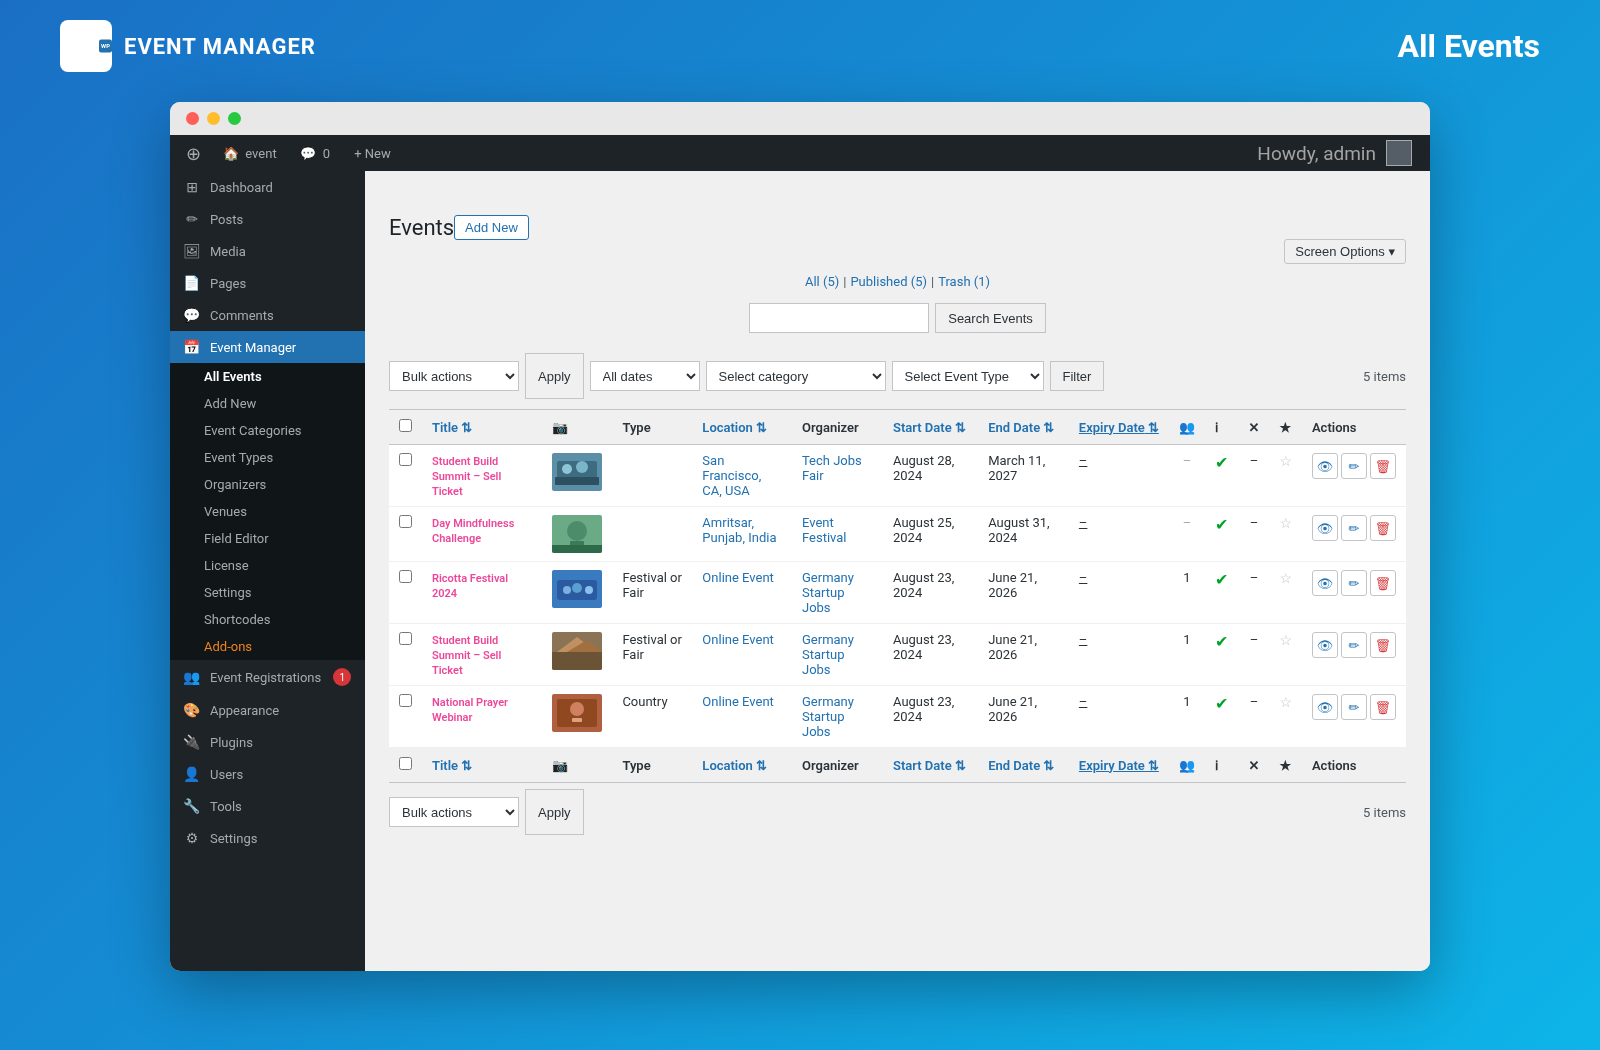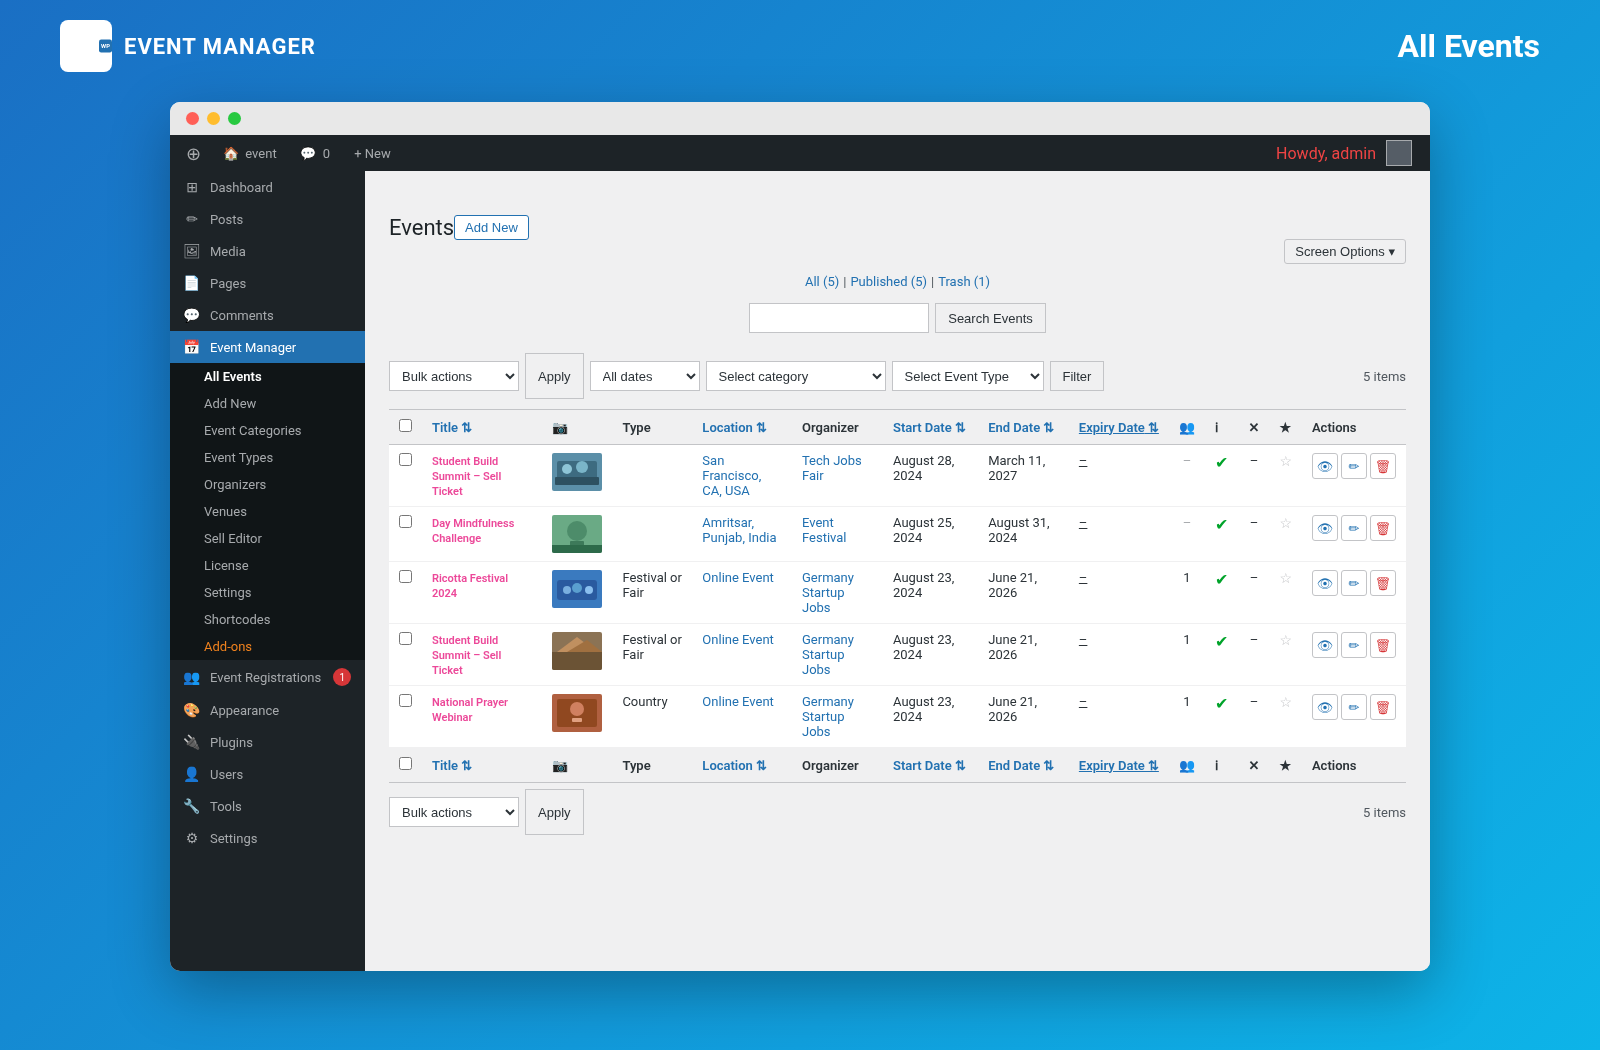--- a/index.html
+++ b/index.html
@@ -100,21 +100,21 @@
       align-items: center;
       gap: 6px;
       cursor: pointer;
     }
     .wp-logo {
       color: #a7aaad;
       font-size: 18px;
       padding: 0 8px;
     }
     .topbar-spacer { flex: 1; }
-    .howdy { margin-left: auto; color: #ef4444; font-size: 16px; }
+    .howdy { margin-left: auto; color: #a3a3a3; font-size: 19px; }
     .admin-avatar {
       width: 26px;
       height: 26px;
       background: #555d66;
       border: 1px solid #a7aaad;
       display: inline-block;
       margin-left: 4px;
     }
 
     
@@ -471,21 +471,21 @@
           <span class="sidebar-icon">📅</span>
           <span>Event Manager</span>
         </div>
         <div class="sidebar-submenu">
           <a class="sidebar-submenu-item active">All Events</a>
           <a class="sidebar-submenu-item">Add New</a>
           <a class="sidebar-submenu-item">Event Categories</a>
           <a class="sidebar-submenu-item">Event Types</a>
           <a class="sidebar-submenu-item">Organizers</a>
           <a class="sidebar-submenu-item">Venues</a>
-          <a class="sidebar-submenu-item">Sell Editor</a>
+          <a class="sidebar-submenu-item">Field Editor</a>
           <a class="sidebar-submenu-item">License</a>
           <a class="sidebar-submenu-item">Settings</a>
           <a class="sidebar-submenu-item">Shortcodes</a>
           <a class="sidebar-submenu-item addon">Add-ons</a>
         </div>
         <div class="sidebar-menu-item">
           <span class="sidebar-icon">👥</span>
           <span>Event Registrations</span>
           <span class="badge-red">1</span>
         </div>

